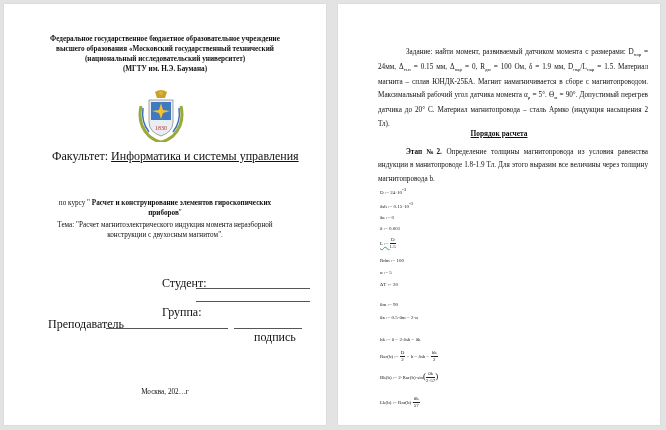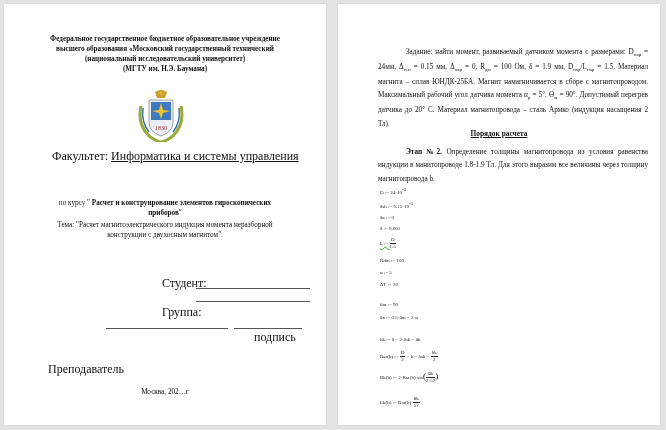--- a/index.html
+++ b/index.html
@@ -80,21 +80,21 @@
   </div>
   <div class="abs topic">
     <span>Тема: "</span><span>Расчет магнитоэлектрического индукция момента неразборной конструкции с двухосным магнитом</span><span>".</span>
   </div>
 
   <div class="abs lbl" style="left:158px; top:272px;">Студент:</div>
   <div class="line" style="left:192px; top:284px; width:114px;"></div>
   <div class="abs lbl" style="left:158px; top:301px;">Группа:</div>
   <div class="line" style="left:192px; top:297px; width:114px;"></div>
 
-  <div class="abs lbl" style="left:44px; top:313px;margin-top:45px;">Преподаватель</div>
+  <div class="abs lbl" style="left:44px; top:313px;">Преподаватель</div>
   <div class="line" style="left:102px; top:324px; width:122px;"></div>
   <div class="line" style="left:230px; top:324px; width:68px;"></div>
   <div class="abs lbl" style="left:250px; top:326px;">подпись</div>
 
   <div class="abs city">Москва, 202…г</div>
 </div>
 
 <div class="page" id="page-right">
   <div class="abs para task">
     <span>Задание: найти момент, развиваемый датчиком момента с размерами: D</span><span class="sub">нар</span><span> = 24мм, Δ</span><span class="sub">теп</span><span> = 0.15 мм, Δ</span><span class="sub">нар</span><span> = 0, R</span><span class="sub">дм</span><span> = 100 Ом, δ = 1.9 мм, D</span><span class="sub">нар</span><span>/L</span><span class="sub">нар</span><span> = 1.5. Материал магнита – сплав ЮНДК-25БА. Магнит намагничивается в сборе с магнитопроводом. Максимальный рабочий угол датчика момента α</span><span class="sub">р</span><span> = 5°. Θ</span><span class="sub">м</span><span> = 90°. Допустимый перегрев датчика до 20° С. Материал магнитопровода – сталь Армко (индукция насыщения 2 Тл).</span>

